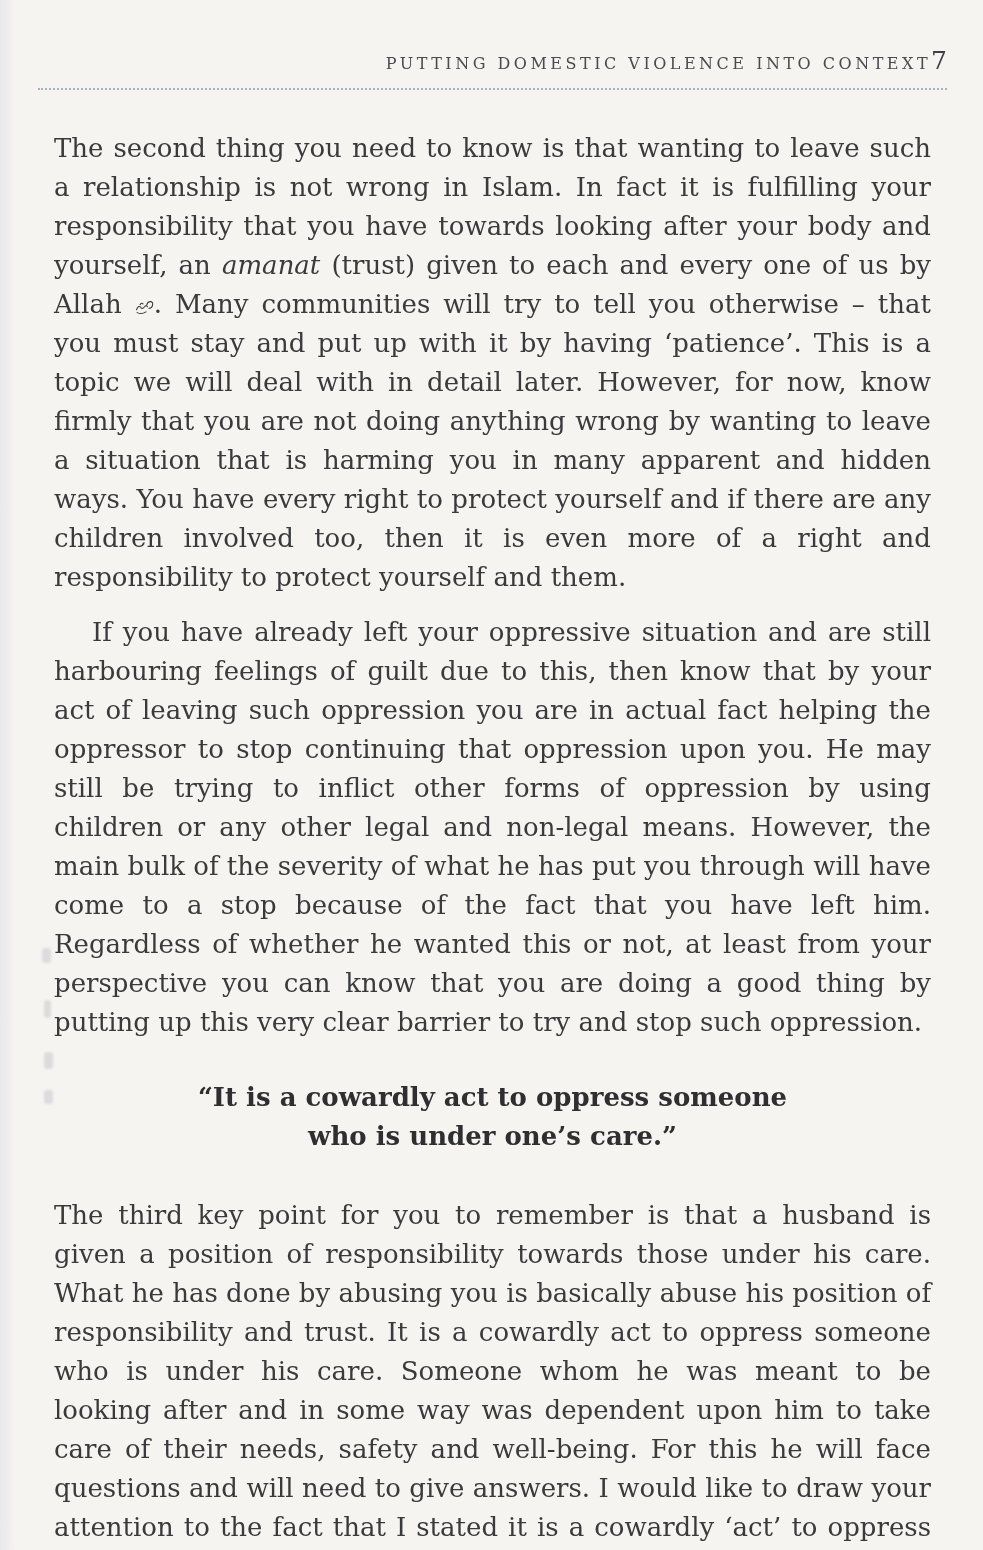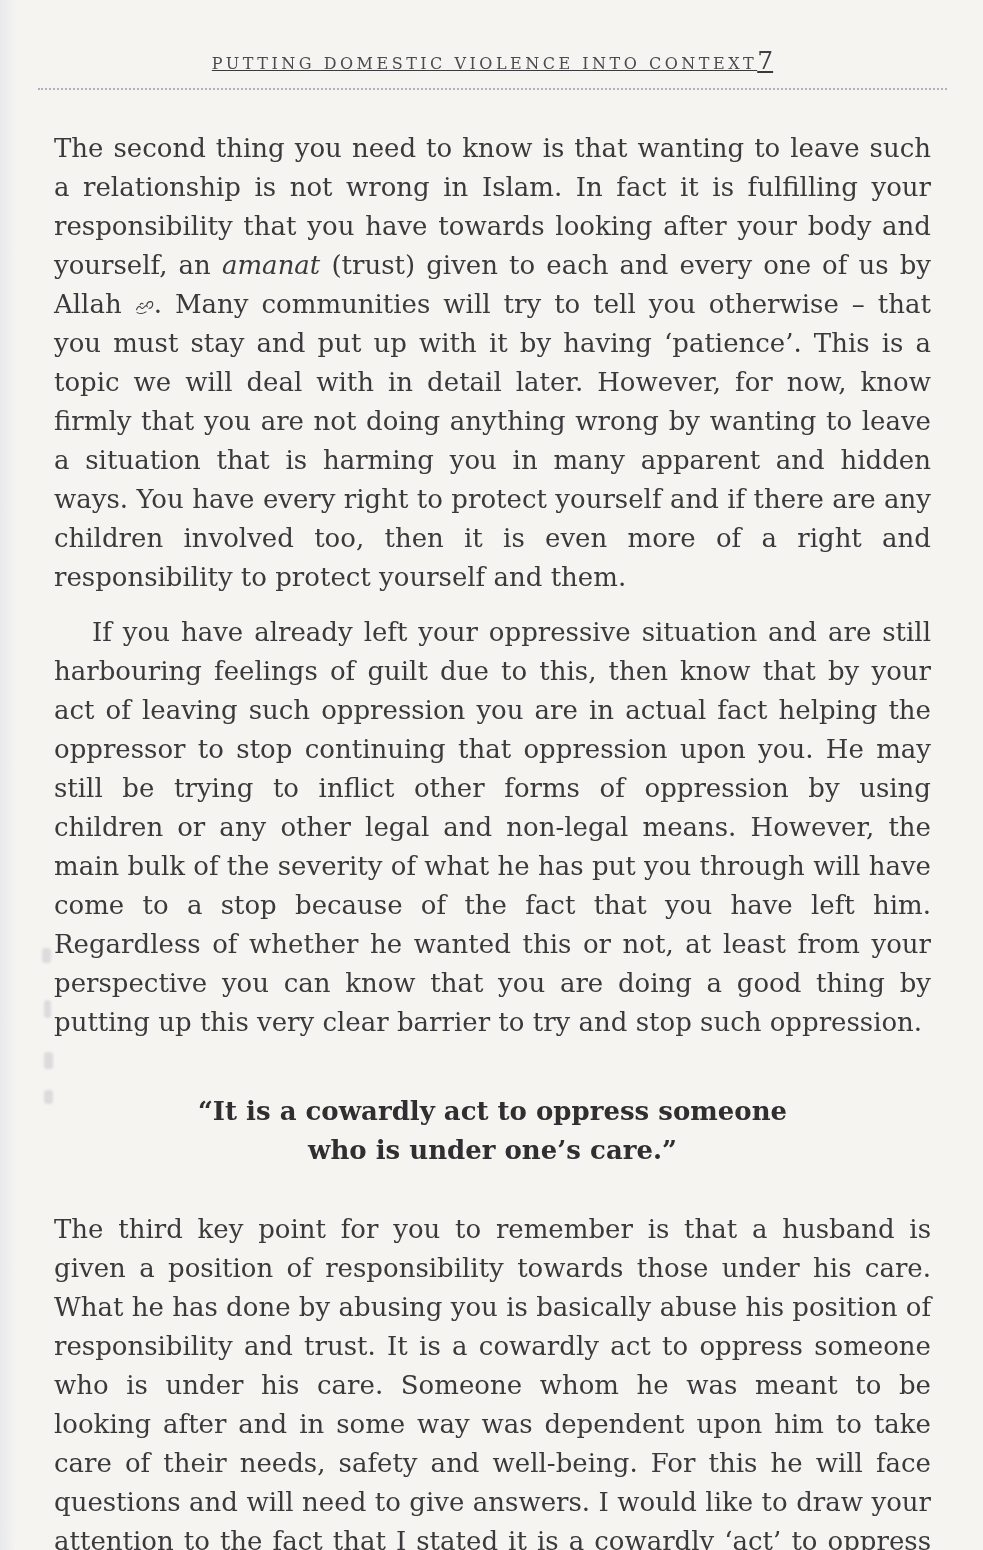--- a/index.html
+++ b/index.html
@@ -13,21 +13,21 @@
   }
   
   .edge-shade {
     position: absolute; left: 0; top: 0; bottom: 0; width: 16px;
     background: linear-gradient(90deg, #e9e8eb, rgba(233,232,235,0));
     pointer-events: none;
   }
   .page-inner { padding: 46px 36px 0 38px; position: relative; }
 
   .running-header {
-    display: flex; justify-content: center; align-items: baseline; text-decoration: underline;
+    display: flex; justify-content: flex-end; align-items: baseline;
   }
   .header-title {
     font-size: 16px;
     letter-spacing: 3.5px;
     color: #4a4a4f;
     font-weight: normal;
   }
   .page-num { font-size: 25px; color: #3f3f44; }
 
   .header-rule {
@@ -49,21 +49,21 @@
 
   .honorific { white-space: nowrap; }
   .honorific svg { display: inline-block; vertical-align: -2px; }
 
   .pull-quote {
     font-weight: bold;
     text-align: center;
     text-align-last: center;
     white-space: pre-line;
     color: #2f2f32;
-    margin: 50px 0 40px 0;
+    margin: 36px 0 40px 0;
     text-indent: 0;
   }
 
   
   .ghost { position: absolute; background: #dcdcdf; filter: blur(1.2px); border-radius: 3px; pointer-events: none; }
   .ghost-1 { left: 42px; top: 948px;  width: 9px;  height: 15px; }
   .ghost-2 { left: 44px; top: 1000px; width: 7px;  height: 18px; }
   .ghost-3 { left: 44px; top: 1052px; width: 9px;  height: 17px; }
   .ghost-4 { left: 44px; top: 1090px; width: 9px;  height: 14px; }
 </style>

